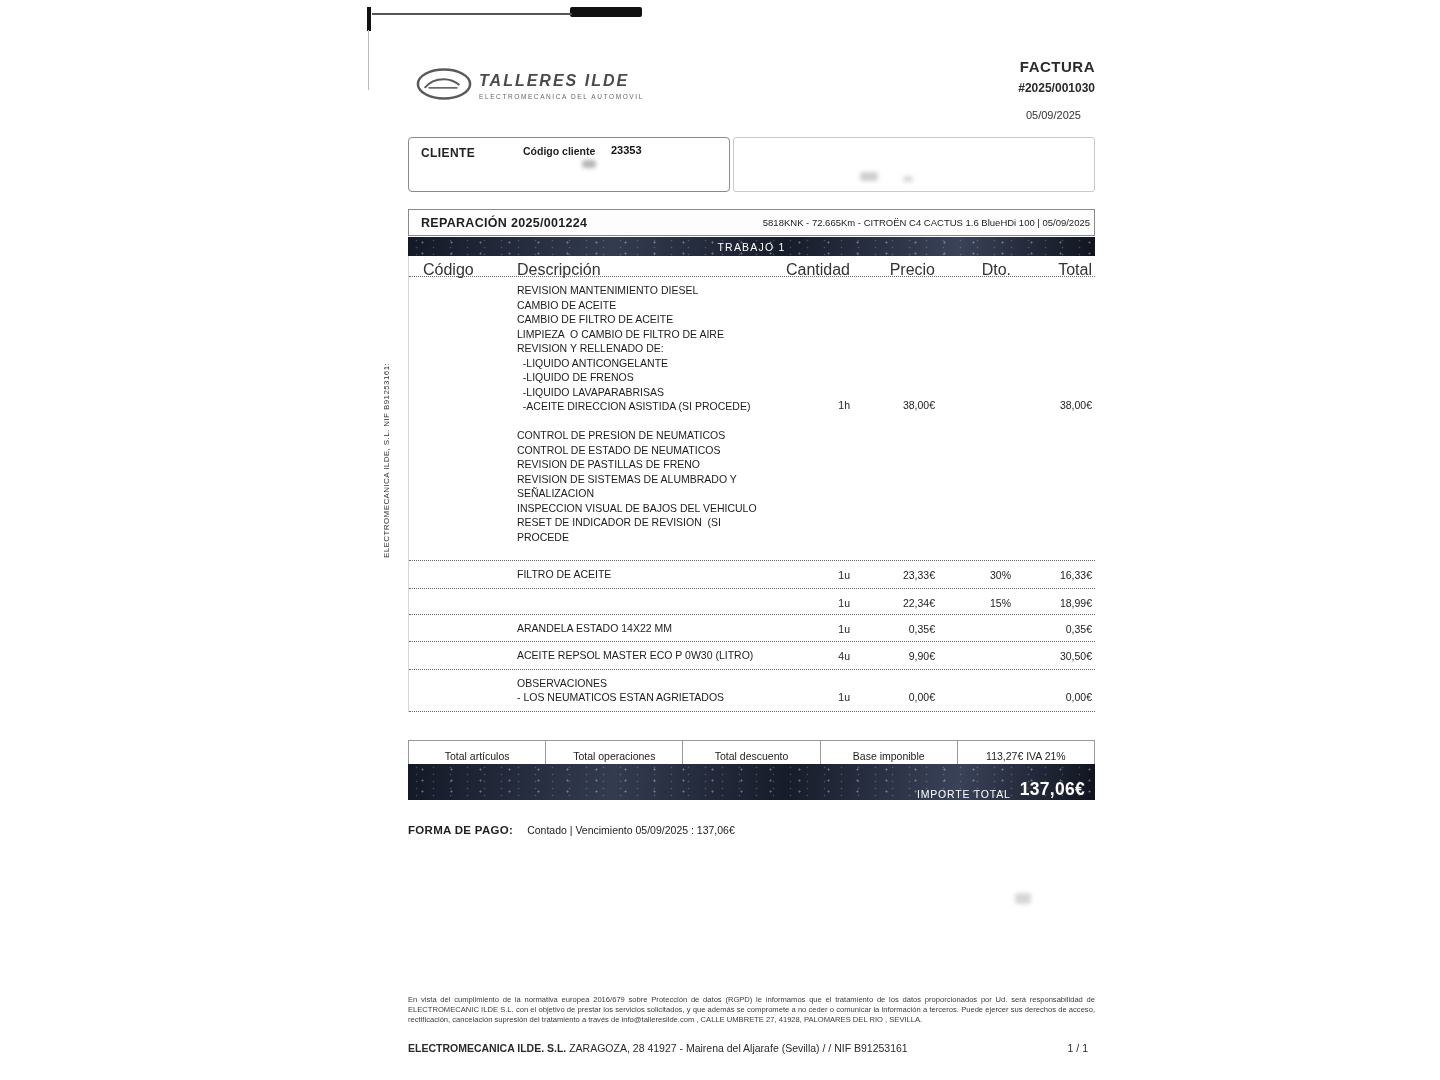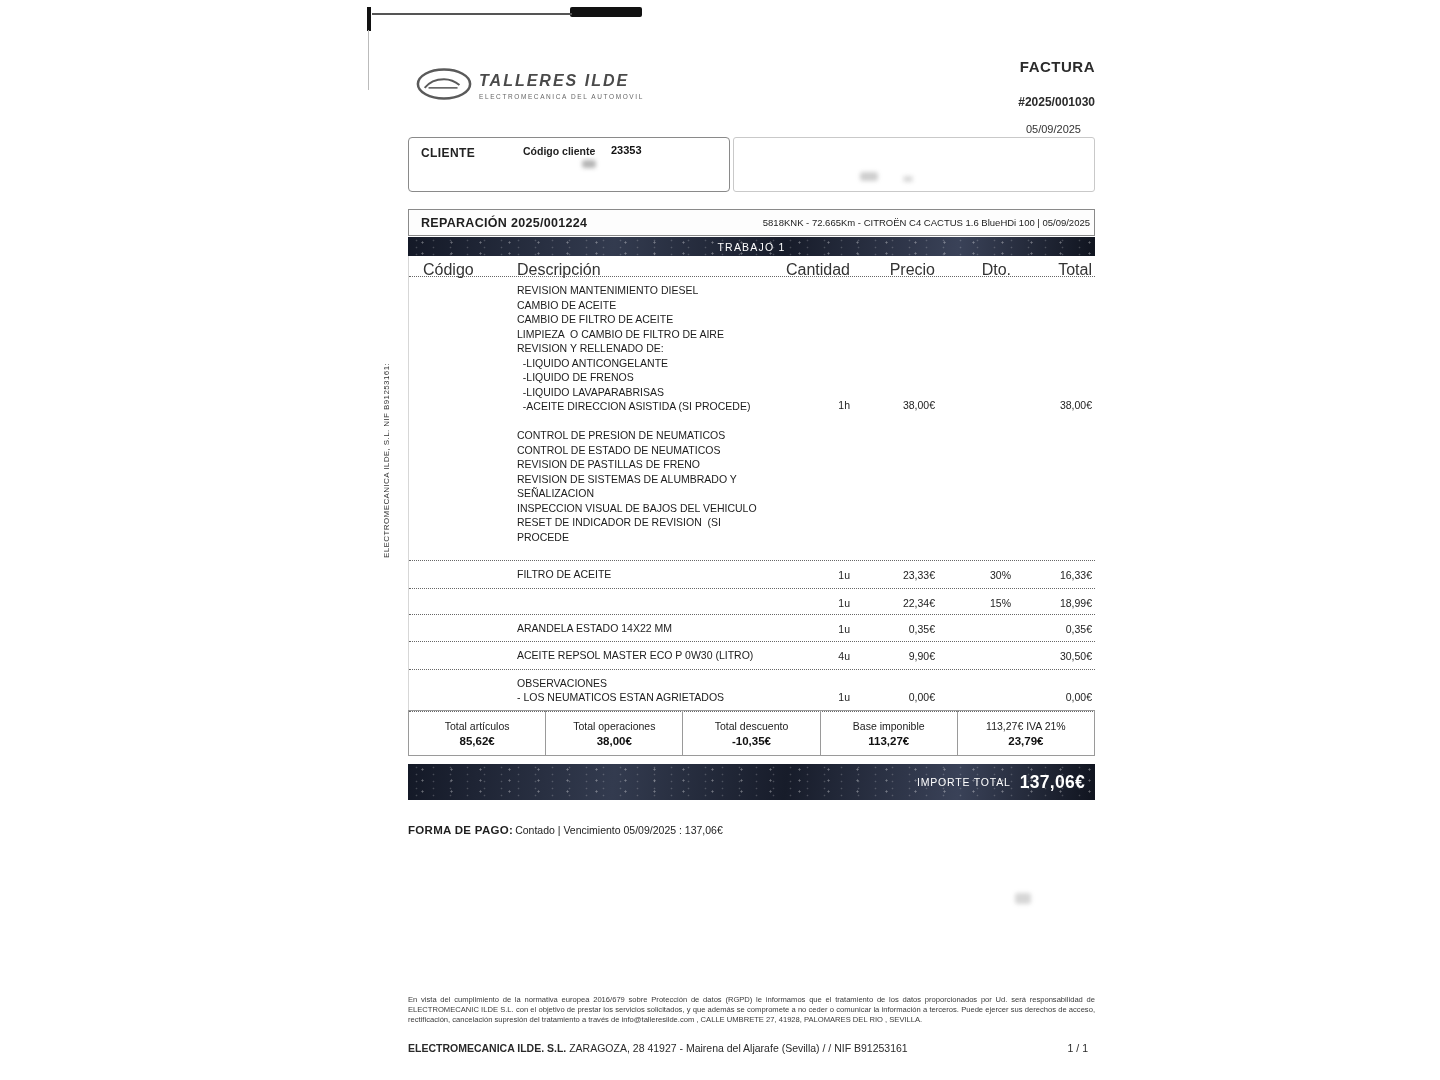--- a/index.html
+++ b/index.html
@@ -13,21 +13,21 @@
 
   
   .logo-wrap { position:absolute; left:415px; top:64px; display:flex; align-items:flex-start; gap:6px; }
   .logo-ellipse { width:58px; height:40px; }
   .logo-text-block { padding-top:8px; }
   .logo-title { font-size:16px; font-weight:700; font-style:italic; letter-spacing:2px; color:#4a4a4a; }
   .logo-sub { font-size:6.5px; letter-spacing:1.6px; color:#666; margin-top:3px; }
 
   .doc-meta { position:absolute; right:345px; top:58px; text-align:right; }
   .doc-type { font-size:15px; font-weight:700; letter-spacing:.5px; color:#2b2b2b; }
-  .doc-number { font-size:12px; font-weight:700; color:#2b2b2b; margin-top:20px; }
+  .doc-number { font-size:12px; font-weight:700; color:#2b2b2b; margin-top:6px; }
   .doc-date { font-size:11px; color:#333; margin-top:14px; margin-right:14px; }
 
   
   .client-box { position:absolute; left:408px; top:137px; width:322px; height:55px;
     border:1.5px solid #8a8a8a; border-radius:4px; }
   .client-label { position:absolute; left:12px; top:8px; font-size:12px; font-weight:700; letter-spacing:.4px; color:#222; }
   .client-code-label { position:absolute; left:114px; top:7px; font-size:10.5px; font-weight:700; color:#222; }
   .client-code-value { position:absolute; left:202px; top:6px; font-size:11px; font-weight:700; color:#111; }
   .client-box2 { position:absolute; left:733px; top:137px; width:362px; height:55px;
     border:1px solid #c9c9c9; border-radius:3px; }
@@ -68,35 +68,35 @@
     font-size:10.5px; line-height:14.5px; color:#1c1c1c; white-space:pre-wrap; max-width:350px; }
   .num { position:absolute; font-size:10.5px; color:#1c1c1c;text-align:right; }
   .n-qty { right:245px; } .n-price { right:160px; } .n-dto { right:84px; } .n-total { right:3px; }
   .trow.simple .num { top:8px; }
   .trow.simple { min-height:26px; }
   #row-0 .num { top:122px; }
   #row-0 { min-height:284px; }
   #row-5 .num { top:21px; }
 
   
-  .totals-strip { position:absolute; left:408px; top:710px; width:687px; height:46px;
+  .totals-strip { position:absolute; left:408px; top:740px; width:687px; height:46px;
     border:1px solid #9a9a9a; display:flex; }
   .tcell { flex:1; display:flex; flex-direction:column; align-items:center; justify-content:center;
     gap:3px; border-right:1px solid #9a9a9a; }
   .tcell:last-child { border-right:none; }
   .tcell .tlabel { font-size:10.5px; color:#222; }
   .tcell .tvalue { font-size:11.5px; font-weight:700; color:#111; }
 
   .importe-banner { position:absolute; left:408px; top:764px; width:687px; height:36px;
-    display:flex; align-items:center; justify-content:flex-end; gap:9px; padding-right:10px; }
+    display:flex; align-items:flex-end; justify-content:flex-end; gap:9px; padding-right:10px; }
   .importe-label { font-size:10.5px; letter-spacing:.8px; }
   .importe-value { font-size:17.5px; font-weight:700; letter-spacing:.3px; }
 
   
-  .payment { position:absolute; left:408px; top:824px; display:flex; align-items:flex-start; gap:2px; }
+  .payment { position:absolute; left:408px; top:824px; display:flex; align-items:flex-start; gap:14px; }
   .pay-label { font-size:11.5px; font-weight:700; letter-spacing:.3px; color:#1f1f1f; }
   .pay-value { font-size:10.5px; color:#222; }
 
   
   .legal { position:absolute; left:408px; top:995px; width:687px;
     font-size:7.6px; line-height:10px; color:#3a3a3a; text-align:justify; }
   .footer-line { position:absolute; left:408px; top:1042px; width:687px; font-size:10.5px; color:#2a2a2a; }
   .footer-line b { font-weight:700; }
   .page-num { position:absolute; right:352px; top:1042px; font-size:10.5px; color:#2a2a2a; }
 

